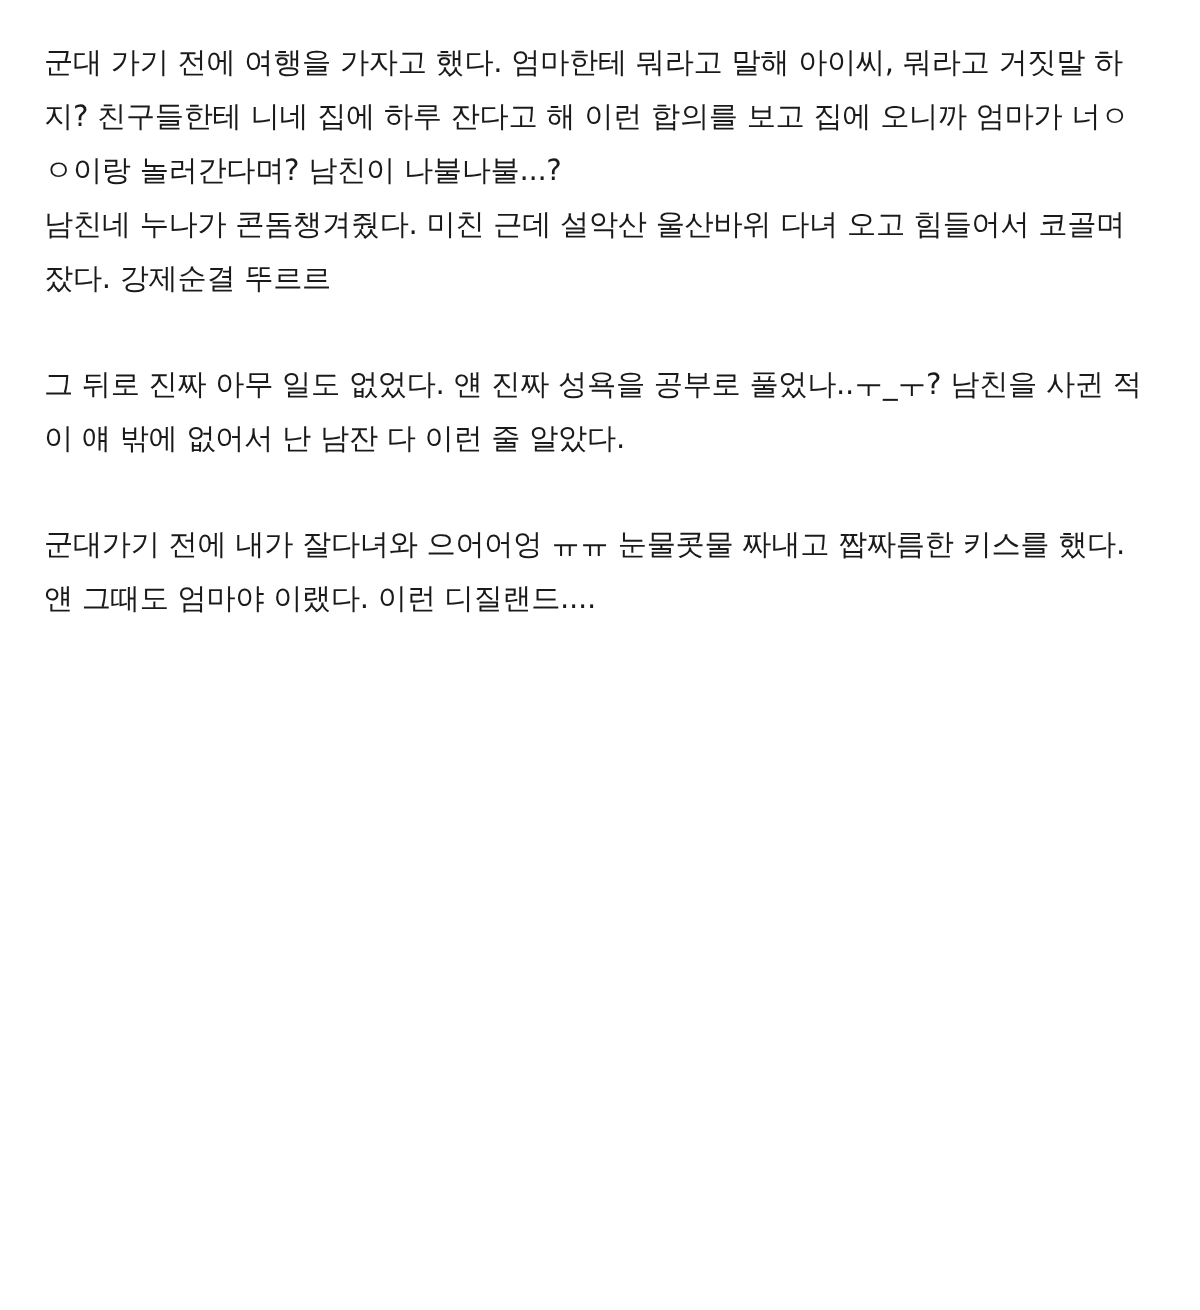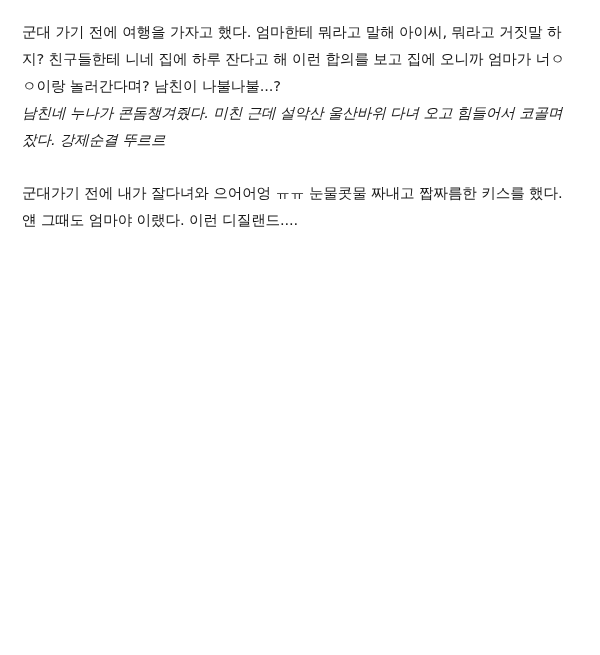--- a/index.html
+++ b/index.html
@@ -31,33 +31,33 @@
     white-space: pre-wrap;
   }
   .block {
     margin-bottom: 26px;
   }
   .block:last-child {
     margin-bottom: 12px;
   }
   .para + .para {
     margin-top: 0;
-    font-style: italic;
   }
 </style>
 </head>
 <body>
 
 <div class="page">
 
   <div class="block">
     <p class="para">군대 가기 전에 여행을 가자고 했다. 엄마한테 뭐라고 말해 아이씨, 뭐라고 거짓말 하지? 친구들한테 니네 집에 하루 잔다고 해 이런 합의를 보고 집에 오니까 엄마가 너ㅇㅇ이랑 놀러간다며? 남친이 나불나불...?</p>
     <p class="para">남친네 누나가 콘돔챙겨줬다. 미친 근데 설악산 울산바위 다녀 오고 힘들어서 코골며 잤다. 강제순결 뚜르르</p>
   </div>
 
   <div class="block">
+    <p class="para">그 뒤로 진짜 아무 일도 없었다. 얜 진짜 성욕을 공부로 풀었나..ㅜ_ㅜ? 남친을 사귄 적이 얘 밖에 없어서 난 남잔 다 이런 줄 알았다.</p>
   </div>
 
   <div class="block">
     <p class="para">군대가기 전에 내가 잘다녀와 으어어엉 ㅠㅠ 눈물콧물 짜내고 짭짜름한 키스를 했다. 얜 그때도 엄마야 이랬다. 이런 디질랜드....</p>
   </div>
 
 </div>
 
 </body></html>

